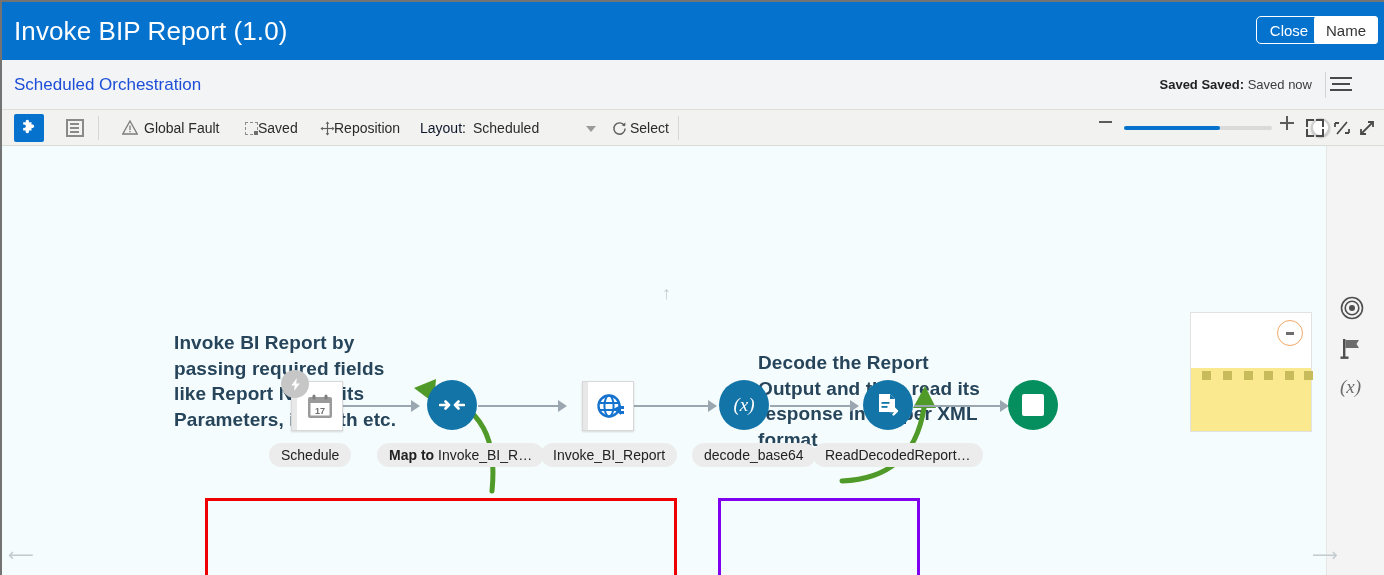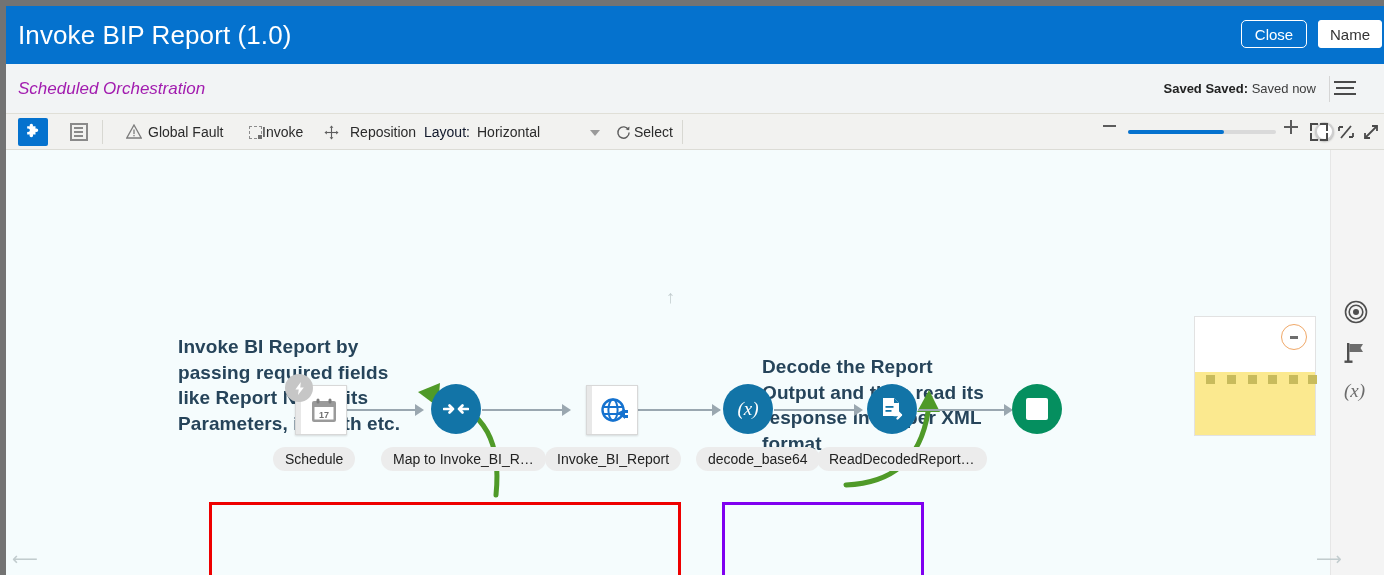--- a/index.html
+++ b/index.html
@@ -2,50 +2,50 @@
 <html><head>
 <meta charset="utf-8">
 <style>
   html,body{margin:0;padding:0;}
   body{
     width:1384px;height:575px;overflow:hidden;
     font-family:"Liberation Sans", sans-serif;
     background:#ffffff;
     -webkit-font-smoothing:antialiased;
   }
-  .app{position:relative;width:1384px;height:575px;box-sizing:border-box;border:6px solid #737373;}
+  .app{position:relative;width:1384px;height:575px;box-sizing:border-box;border:2px solid #737373;}
 
   
   .titlebar{
     position:absolute;left:0;top:0;width:1384px;height:58px;
     background:#0572ce;box-sizing:border-box;
   }
   .title-text{
     position:absolute;left:12px;top:14px;
     font-size:26px;color:#ffffff;letter-spacing:.1px;font-weight:400;
   }
   .btn-close{
-    position:absolute;right:83px;top:14px;
+    position:absolute;right:64px;top:14px;
     width:66px;height:28px;line-height:28px;text-align:center;
     border:1px solid #ffffff;border-radius:5px;color:#ffffff;
     font-size:15px;background:transparent;box-sizing:border-box;cursor:pointer;
   }
   .btn-save{
     position:absolute;right:8px;top:14px;
     width:64px;height:28px;line-height:28px;text-align:center;
     background:#ffffff;border:1px solid #ffffff;border-radius:3px;color:#333333;
     font-size:15px;box-sizing:border-box;cursor:pointer;
   }
 
   
   .subheader{
     position:absolute;left:0;top:58px;width:1382px;height:50px;
     background:#f2f4f5;border-bottom:1px solid #e0dfd7;box-sizing:border-box;
   }
-  .subheader-title{position:absolute;left:12px;top:15px;font-size:17px;color:#a21caf;font-style:italic;}
+  .subheader-title{position:absolute;left:12px;top:15px;font-size:17px;color:#1d4ed8;}
   .last-saved{position:absolute;right:72px;top:17px;font-size:13px;color:#3c3c3c;}
   .last-saved b{font-weight:bold;color:#222;}
   .hamburger{
     position:absolute;right:30px;top:14px;width:26px;height:22px;cursor:pointer;
   }
   .hamburger .bar{position:absolute;left:2px;height:2px;background:#4a4a4a;}
   .hamburger .b1{top:3px;width:22px;}
   .hamburger .b2{top:9px;width:18px;left:4px;}
   .hamburger .b3{top:15px;width:22px;}
   .vdiv{position:absolute;right:58px;top:12px;width:1px;height:26px;background:#d5d5d5;}
@@ -142,21 +142,21 @@
   }
   .circ-blue{background:#1274a7;}
   .circ-green{background:#058f5f;}
   .sq-white{width:22px;height:22px;background:#ffffff;border-radius:2px;}
 
   .nodelabel{
     position:absolute;height:24px;line-height:24px;padding:0 12px;
     background:#ececec;border-radius:12px;color:#222;font-size:14px;white-space:nowrap;
     box-sizing:border-box;
   }
-  .nodelabel b{font-weight:normal;}
+  .nodelabel b{font-weight:bold;}
 
   .card{
     position:absolute;width:52px;height:50px;background:#ffffff;
     border:1px solid #d8d8d8;box-sizing:border-box;
     box-shadow:0 1px 2px rgba(0,0,0,.14);
     margin-left:10px;
   }
   .card .spine{position:absolute;left:0;top:0;width:5px;height:100%;background:#e8e8e8;}
   .bolt{
     position:absolute;left:-11px;top:-12px;width:28px;height:28px;border-radius:50%;
@@ -233,33 +233,33 @@
     <div class="warn-wrap" style="left:120px;">
       <svg width="16" height="15" viewBox="0 0 16 15" aria-hidden="true">
         <path d="M8 1 L15.2 14 L0.8 14 Z" fill="none" stroke="#7c7c7c" stroke-width="1.3"></path>
         <rect x="7.35" y="5.5" width="1.3" height="4.6" fill="#7c7c7c"></rect>
         <rect x="7.35" y="11" width="1.3" height="1.3" fill="#7c7c7c"></rect>
       </svg>
     </div>
     <div class="tb-item" style="left:142px;">Global Fault</div>
 
     <div class="select-box" style="left:243px;"></div>
-    <div class="tb-item" style="left:256px;">Invoke</div>
+    <div class="tb-item" style="left:256px;">Saved</div>
 
     <div class="repos-icon" style="left:318px;">
       <svg width="15" height="15" viewBox="0 0 16 16" aria-hidden="true">
         <path d="M8 0.5 L10 3 H6 Z M8 15.5 L6 13 H10 Z M0.5 8 L3 6 V10 Z M15.5 8 L13 10 V6 Z" fill="#5d5d5d"></path>
         <rect x="7.4" y="2.4" width="1.2" height="11.2" fill="#5d5d5d"></rect>
         <rect x="2.4" y="7.4" width="11.2" height="1.2" fill="#5d5d5d"></rect>
       </svg>
     </div>
-    <div class="tb-item" style="left:344px;">Reposition</div>
+    <div class="tb-item" style="left:332px;">Reposition</div>
 
     <div class="tb-label" style="left:418px;">Layout:</div>
-    <div class="tb-item" style="left:471px;">Horizontal</div>
+    <div class="tb-item" style="left:471px;">Scheduled</div>
     <div class="caret-down" style="left:584px;"></div>
 
     <div class="reset-icon" style="left:610px;">
       <svg width="15" height="15" viewBox="0 0 16 16" aria-hidden="true">
         <path d="M13.3 5.2A6 6 0 1 0 14 8" fill="none" stroke="#5d5d5d" stroke-width="1.5"></path>
         <path d="M14.4 1.6 L14 5.6 L10.2 4.6 Z" fill="#5d5d5d"></path>
       </svg>
     </div>
     <div class="tb-item" style="left:628px;">Select</div>
 

